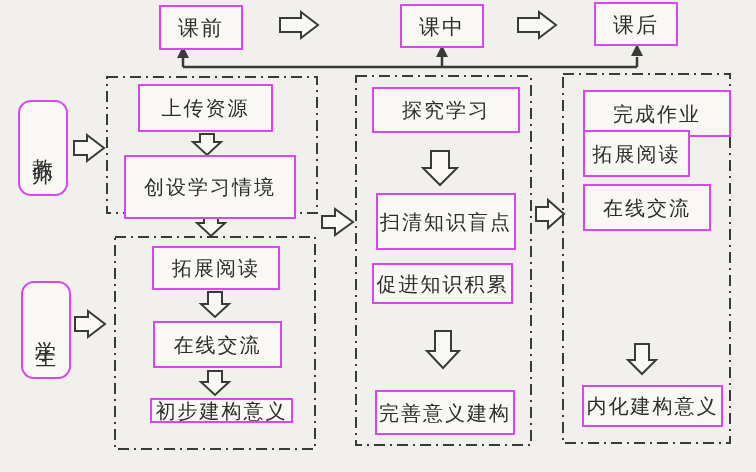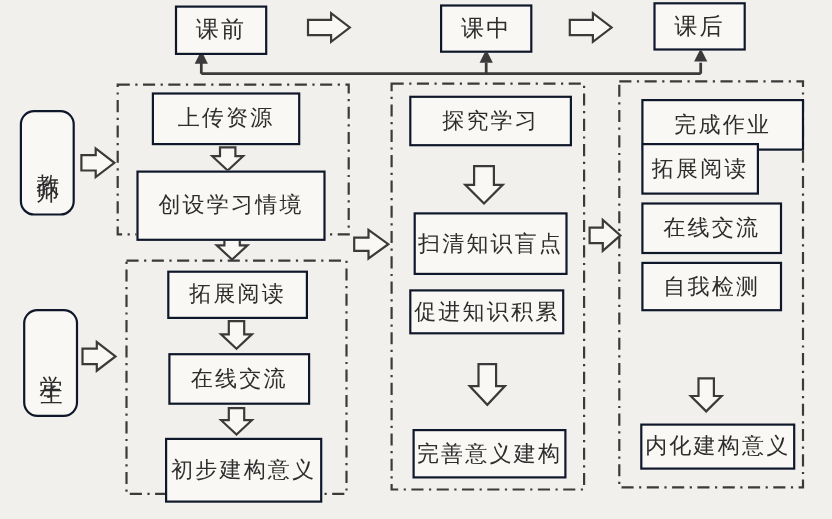--- a/index.html
+++ b/index.html
@@ -19,21 +19,21 @@
   .connector-layer {
     position: absolute;
     left: 0;
     top: 0;
     width: 756px;
     height: 472px;
   }
   .box {
     position: absolute;
     box-sizing: border-box;
-    border: 2px solid #0f172a;
+    border: 2px solid #d946ef;
     background: #f9f8f5;
     color: #2d2d2d;
     display: flex;
     align-items: center;
     justify-content: center;
     font-size: 20px;
     letter-spacing: 2px;
     white-space: nowrap;
     line-height: 1;
     text-align: center;
@@ -94,26 +94,25 @@
   <div class="box phase" style="left:594px; top:2px;  width:84px; height:44px">课后</div>
 
   <div class="box actor" style="left:18px; top:100px; width:50px; height:96px">教师</div>
   <div class="box actor" style="left:21px; top:281px; width:50px; height:98px">学生</div>
 
   <div class="box" style="left:138px; top:84px;  width:135px; height:48px">上传资源</div>
   <div class="box" style="left:124px; top:155px; width:172px; height:64px">创设学习情境</div>
 
   <div class="box" style="left:152px; top:246px; width:128px; height:44px">拓展阅读</div>
   <div class="box" style="left:153px; top:321px; width:129px; height:47px">在线交流</div>
-  <div class="box" style="left:150px; top:398px; width:143px; height:59px">初步建构意义</div>
+  <div class="box" style="left:150px; top:398px; width:143px; height:25px">初步建构意义</div>
 
   <div class="box" style="left:372px; top:87px;  width:148px; height:46px">探究学习</div>
   <div class="box" style="left:376px; top:193px; width:140px; height:57px">扫清知识盲点</div>
   <div class="box" style="left:372px; top:263px; width:141px; height:41px">促进知识积累</div>
   <div class="box" style="left:375px; top:390px; width:140px; height:45px">完善意义建构</div>
 
   <div class="box" style="left:583px; top:90px;  width:148px; height:47px">完成作业</div>
   <div class="box" style="left:583px; top:130px; width:107px; height:47px">拓展阅读</div>
   <div class="box" style="left:583px; top:184px; width:128px; height:47px">在线交流</div>
-  <div class="box" style="left:583px; top:238px; width:128px; height:45px">自我检测</div>
   <div class="box" style="left:582px; top:385px; width:141px; height:42px">内化建构意义</div>
 
 </div>
 
 </body></html>

